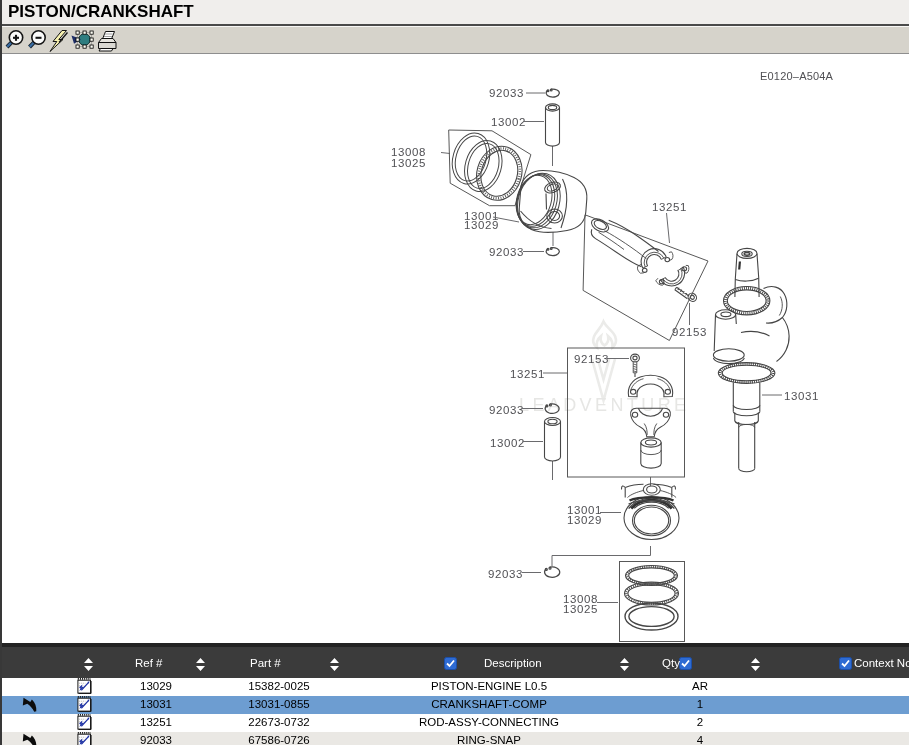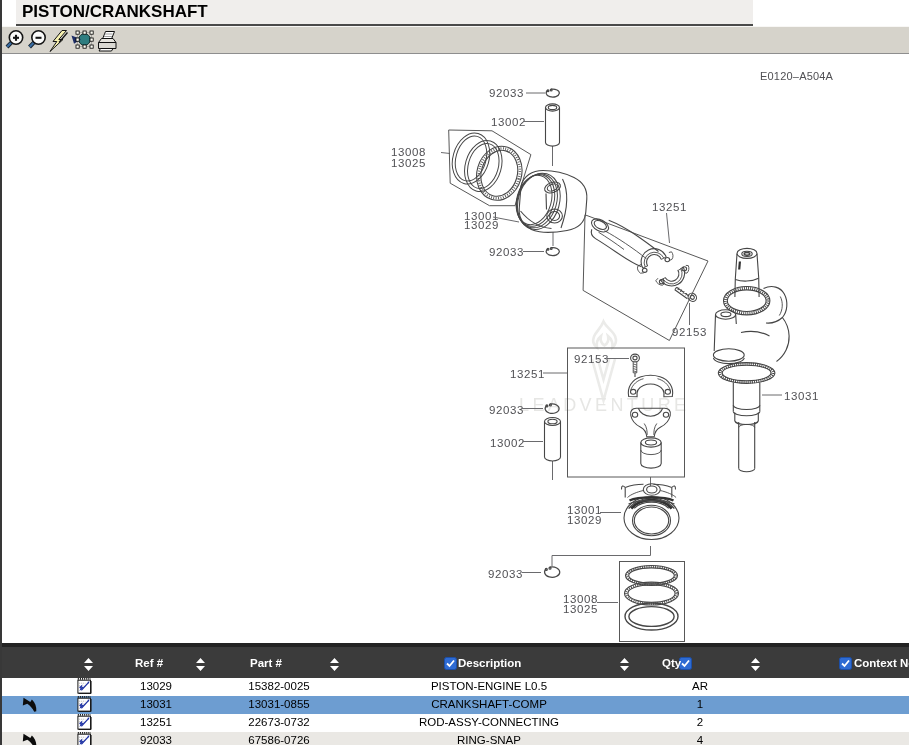--- a/index.html
+++ b/index.html
@@ -1,28 +1,28 @@
 <!DOCTYPE html>
 <html><head>
 <meta charset="utf-8">
 <style>
   html,body{margin:0;padding:0;}
   body{width:909px;height:745px;overflow:hidden;background:#fff;
        font-family:"Liberation Sans",sans-serif;position:relative;}
   #leftedge{position:absolute;left:0;top:0;width:2px;height:745px;background:#383838;z-index:50;}
-  #titlebar{position:absolute;left:16px;top:0;width:737px;height:24px;background:#f0eeec;
+  #titlebar{position:absolute;left:2px;top:0;width:907px;height:24px;background:#f0eeec;
             border-bottom:2px solid #4a4a4a;}
   #titlebar span{position:absolute;left:6px;top:2px;font-size:17px;font-weight:bold;color:#000;
                  letter-spacing:0px;}
   #toolbar{position:absolute;left:2px;top:26px;width:907px;height:26px;background:#d6d3cb;
            border-top:1px solid #f8f7f5;border-bottom:1px solid #8e8e8e;}
   #diagram{position:absolute;left:0px;top:54px;}
   
   #thead{position:absolute;left:0;top:643px;width:909px;height:31px;background:#3b3b3b;border-top:4px solid #232323;}
-  .hcell{position:absolute;top:10px;color:#fff;font-size:11.5px;font-weight:bold;white-space:nowrap;}
+  .hcell{position:absolute;top:10px;color:#fff;font-size:11.5px;font-weight:normal;white-space:nowrap;}
   .row{position:absolute;left:0;width:909px;height:18px;}
   .rcell{position:absolute;top:2px;font-size:11.5px;color:#000;white-space:nowrap;transform:translateX(-50%);}
   .cb{position:absolute;width:13px;height:13px;top:-1px;}
 </style>
 </head>
 <body>
 <div id="leftedge"></div>
 <div id="titlebar">
     <span>PISTON/CRANKSHAFT</span>
   </div>
@@ -330,21 +330,21 @@
       <path d="M5.5 0 L10 5 L1 5 Z M5.5 13 L1 8 L10 8 Z" fill="#fff"></path>
     </svg>
   <span class="hcell" style="left:250px">Part #</span>
   <svg class="sortarr" style="position:absolute;left:329px;top:11px" width="11" height="13">
       <path d="M5.5 0 L10 5 L1 5 Z M5.5 13 L1 8 L10 8 Z" fill="#fff"></path>
     </svg>
   <svg class="cb" style="left:444px;top:10px" width="13" height="13">
       <rect x="0.5" y="0.5" width="12" height="12" rx="2" fill="#2e6bd3" stroke="#1c4fa8"></rect>
       <path d="M3 6.5 L5.5 9 L10 3.5" stroke="#fff" stroke-width="1.8" fill="none"></path>
     </svg>
-  <span class="hcell" style="left:458px">Description</span>
+  <span class="hcell" style="left:484px">Description</span>
   <svg class="sortarr" style="position:absolute;left:619px;top:11px" width="11" height="13">
       <path d="M5.5 0 L10 5 L1 5 Z M5.5 13 L1 8 L10 8 Z" fill="#fff"></path>
     </svg>
   <svg class="cb" style="left:679px;top:10px" width="13" height="13">
       <rect x="0.5" y="0.5" width="12" height="12" rx="2" fill="#2e6bd3" stroke="#1c4fa8"></rect>
       <path d="M3 6.5 L5.5 9 L10 3.5" stroke="#fff" stroke-width="1.8" fill="none"></path>
     </svg>
   <span class="hcell" style="left:662px">Qty</span>
   <svg class="sortarr" style="position:absolute;left:750px;top:11px" width="11" height="13">
       <path d="M5.5 0 L10 5 L1 5 Z M5.5 13 L1 8 L10 8 Z" fill="#fff"></path>

